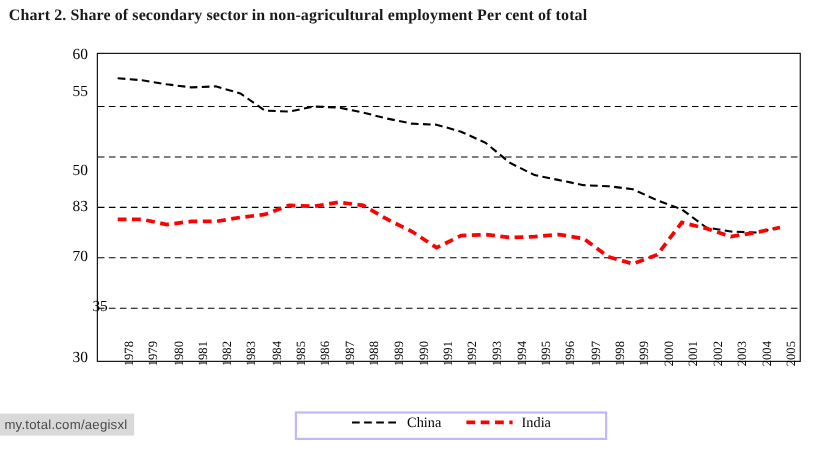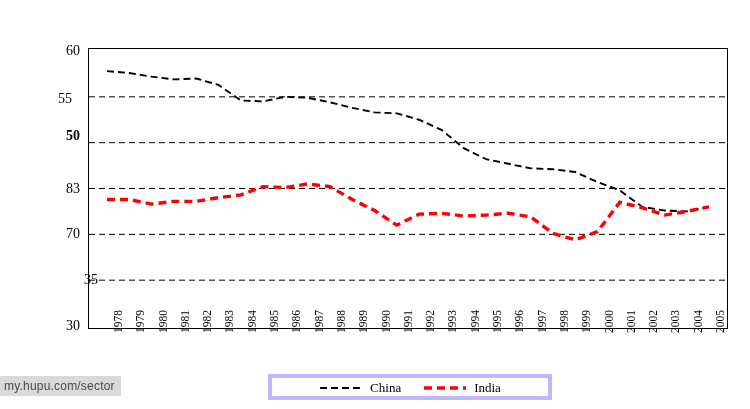--- a/index.html
+++ b/index.html
@@ -57,25 +57,25 @@
     transform: rotate(-90deg);
     transform-origin: left top;
     white-space: nowrap;
   }
   #legend-box {
     position: absolute;
     left: 268px;
     top: 374px;
     width: 284px;
     height: 26px;
-    border: 4px solid #c4b5fd;
+    border: 2px solid #c4b5fd;
     box-sizing: border-box;
     background: #ffffff;
     display: flex;
-    align-items: flex-end;
+    align-items: flex-start;
     justify-content: center;
     gap: 22px;
   }
   .legend-entry {
     display: flex;
     align-items: center;
     gap: 7px;
   }
   .legend-label {
     font-family: "Liberation Serif", serif;
@@ -92,20 +92,21 @@
     font-family: "Liberation Sans", sans-serif;
     font-size: 12px;
     letter-spacing: 0.2px;
   }
 </style>
 </head>
 <body>
 
 <div id="page">
 
+  <div id="chart-title">Chart 2. Share of secondary sector in non-agricultural employment Per cent of total</div>
 
   <div id="plot-frame">
     <svg id="svg-plot" width="638" height="279" viewBox="0 0 638 279">
       <g id="gridlines">
           <line x1="0" x2="638" y1="231.16666666666669" y2="231.16666666666669" stroke="#000000" stroke-width="1" stroke-dasharray="6,4"></line>
           <line x1="0" x2="638" y1="185.33333333333334" y2="185.33333333333334" stroke="#000000" stroke-width="1" stroke-dasharray="6,4"></line>
           <line x1="0" x2="638" y1="139.5" y2="139.5" stroke="#000000" stroke-width="1" stroke-dasharray="6,4"></line>
           <line x1="0" x2="638" y1="93.66666666666669" y2="93.66666666666669" stroke="#000000" stroke-width="1" stroke-dasharray="6,4"></line>
           <line x1="0" x2="638" y1="47.833333333333314" y2="47.833333333333314" stroke="#000000" stroke-width="1" stroke-dasharray="6,4"></line>
         </g>
@@ -114,22 +115,22 @@
           <polyline points="18,150.50000000000003 40.29629629629629,150.50000000000003 62.59259259259259,155.08333333333337 84.88888888888889,152.33333333333331 107.18518518518518,152.33333333333331 129.48148148148147,148.66666666666666 151.77777777777777,145.91666666666669 174.07407407407408,137.66666666666666 196.37037037037035,138.58333333333331 218.66666666666666,134.91666666666666 240.96296296296296,137.66666666666666 263.25925925925924,150.50000000000003 285.55555555555554,161.5 307.85185185185185,176.16666666666669 330.14814814814815,165.16666666666663 352.44444444444446,164.25000000000003 374.7407407407407,167 397.03703703703707,166.08333333333331 419.3333333333333,164.25000000000003 441.6296296296296,167.91666666666669 463.9259259259259,184.41666666666666 486.22222222222223,190.83333333333334 508.5185185185185,182.58333333333337 530.8148148148148,153.25 553.1111111111111,158.75 575.4074074074074,166.08333333333331 597.7037037037037,162.41666666666666 620,157.83333333333331" fill="none" stroke="#ff0000" stroke-width="3.4" stroke-dasharray="8,5" stroke-linecap="butt"></polyline>
         </g>
     </svg>
   </div>
 
   <div id="yticks">
       <div class="ytick-label" style="left: 50px; top: 318px;">30</div>
       <div class="ytick-label" style="left: 68px; top: 272.167px;">35</div>
       <div class="ytick-label" style="left: 50px; top: 226.333px;">70</div>
       <div class="ytick-label" style="left: 50px; top: 180.5px;">83</div>
-      <div class="ytick-label" style="left: 50px; top: 128px; font-weight: bold;">50</div>
-      <div class="ytick-label" style="left: 50px; top: 91px; text-align: center;">55</div>
+      <div class="ytick-label" style="left: 50px; top: 148px;">50</div>
+      <div class="ytick-label" style="left: 50px; top: 76px;">55</div>
       <div class="ytick-label" style="left: 50px; top: 43px;">60</div>
     </div>
   <div id="xticks">
       <div class="xtick-label" style="left: 112px; top: 333px;">1978</div>
       <div class="xtick-label" style="left: 134.296px; top: 333px;">1979</div>
       <div class="xtick-label" style="left: 156.593px; top: 333px;">1980</div>
       <div class="xtick-label" style="left: 178.889px; top: 333px;">1981</div>
       <div class="xtick-label" style="left: 201.185px; top: 333px;">1982</div>
       <div class="xtick-label" style="left: 223.481px; top: 333px;">1983</div>
       <div class="xtick-label" style="left: 245.778px; top: 333px;">1984</div>
@@ -164,15 +165,15 @@
       <span class="legend-label">China</span>
     </div>
     <div class="legend-entry">
       <svg width="44" height="10">
         <line x1="1" y1="5" x2="43" y2="5" stroke="#ff0000" stroke-width="3.4" stroke-dasharray="8,5"></line>
       </svg>
       <span class="legend-label">India</span>
     </div>
   </div>
 
-  <div id="watermark">my.hupu.com/sector</div>
+  <div id="watermark">my.total.com/aegisxl</div>
 
 </div>
 
 </body></html>

